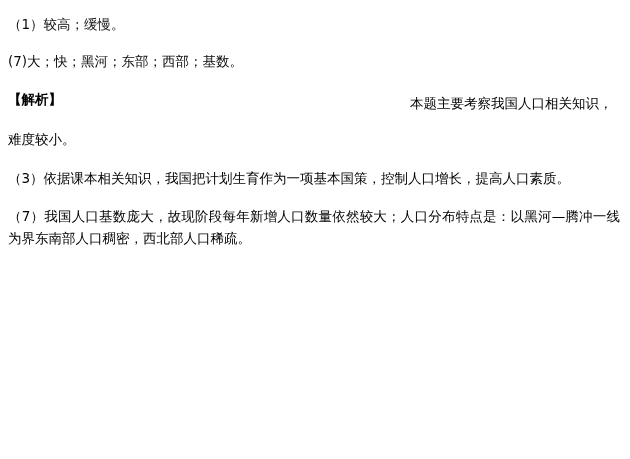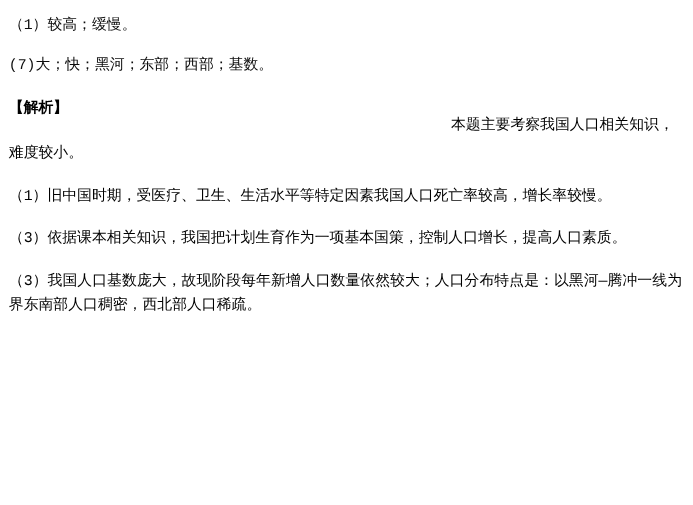--- a/index.html
+++ b/index.html
@@ -13,21 +13,20 @@
     font-family: "DejaVu Sans", "Liberation Sans", sans-serif;
     color: #000000;
     overflow: hidden;
   }
   .page {
     position: relative;
     width: 630px;
     height: 360px;
     padding: 0;
     box-sizing: border-box;
-    font-family: Liberation Mono, monospace;
   }
   .line {
     font-size: 13.5px;
     line-height: 1.5;
     color: #0b0b0b;
     white-space: pre-wrap;
   }
   .answers {
     padding: 14px 0 0 8px;
   }
@@ -42,21 +41,21 @@
     min-height: 20px;
   }
   .analysis-label {
     font-size: 13.5px;
     font-weight: bold;
     line-height: 1.5;
   }
   .analysis-lead {
     position: absolute;
     left: 410px;
-    top: 16px;
+    top: 4px;
     font-size: 13.5px;
     line-height: 1.5;
     white-space: nowrap;
   }
   .explain {
     padding: 0 10px 0 8px;
     margin-top: 20px;
   }
   .explain .para {
     font-size: 13.5px;
@@ -79,18 +78,17 @@
     <div class="line">(7)大；快；黑河；东部；西部；基数。</div>
   </div>
 
   <div class="analysis-head">
     <span class="analysis-label">【解析】</span>
     <span class="analysis-lead">本题主要考察我国人口相关知识，</span>
   </div>
 
   <div class="explain">
     <div class="para">难度较小。</div>
-    <div class="para">（1）旧中国时期，受医疗、卫生、生活水平等特定因素我国人口死亡率较高，增长率较慢。</div>
     <div class="para">（3）依据课本相关知识，我国把计划生育作为一项基本国策，控制人口增长，提高人口素质。</div>
-    <div class="para">（3）我国人口基数庞大，故现阶段每年新增人口数量依然较大；人口分布特点是：以黑河—腾冲一线为界东南部人口稠密，西北部人口稀疏。</div>
+    <div class="para">（7）我国人口基数庞大，故现阶段每年新增人口数量依然较大；人口分布特点是：以黑河—腾冲一线为界东南部人口稠密，西北部人口稀疏。</div>
   </div>
 
 </div>
 
 </body></html>

